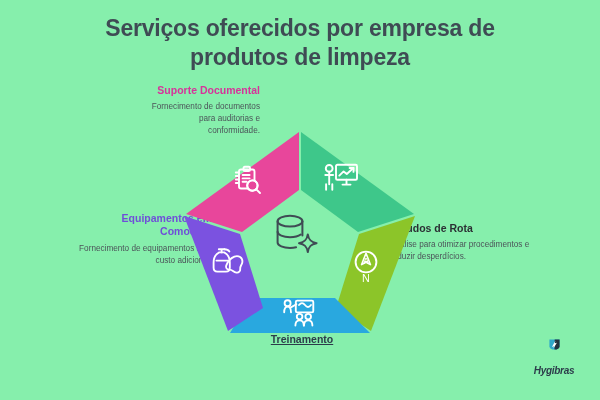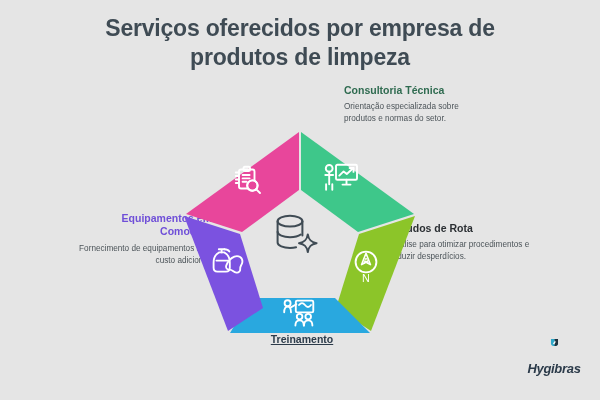--- a/index.html
+++ b/index.html
@@ -2,21 +2,21 @@
 <html><head>
 <meta charset="utf-8">
 <style>
   * { box-sizing: border-box; margin: 0; padding: 0; }
   html, body {
     width: 600px; height: 400px;
     background: #ffffff;
     font-family: "Liberation Sans", sans-serif;
     overflow: hidden;
   }
-  #stage { position: relative; width: 600px; height: 400px; background: #e5e5e5; }
+  #stage { position: relative; width: 600px; height: 400px; background: #86efac; }
 
   
   .page-title {
     position: absolute;
     left: 70px; top: 14px;
     width: 460px;
     text-align: center;
     font-size: 23px;
     font-weight: 700;
     line-height: 1.26;
@@ -66,39 +66,39 @@
   .logo {
     position: absolute;
     left: 521px; top: 338px;
     width: 66px; height: 38px;
     display: flex; flex-direction: column;
     align-items: center; justify-content: flex-start;
   }
   .logo-mark { width: 17px; height: 17px; }
   .logo-text {
     margin-top: 14px;
-    font-size: 13px;
+    font-size: 10px;
     font-weight: 700;
     font-style: italic;
     color: #2c3b4a;
     letter-spacing: -0.3px;
   }
 </style>
 </head>
 <body>
 
 <div id="stage">
 
   <div class="page-title">Serviços oferecidos por empresa de produtos de limpeza</div>
 
-
-  <div class="label-block lb-consultoria">
-    <div class="label-title">Consultoria Técnica</div>
-    <div class="label-desc">Orientação especializada sobre produtos e normas do setor.</div>
-  </div>
+  <div class="label-block lb-suporte">
+    <div class="label-title">Suporte Documental</div>
+    <div class="label-desc">Fornecimento de documentos para auditorias e conformidade.</div>
+  </div>
+
 
   <div class="label-block lb-equip">
     <div class="label-title">Equipamentos em Comodato</div>
     <div class="label-desc">Fornecimento de equipamentos sem custo adicional.</div>
   </div>
 
   <div class="label-block lb-estudos">
     <div class="label-title">Estudos de Rota</div>
     <div class="label-desc">Análise para otimizar procedimentos e reduzir desperdícios.</div>
   </div>

